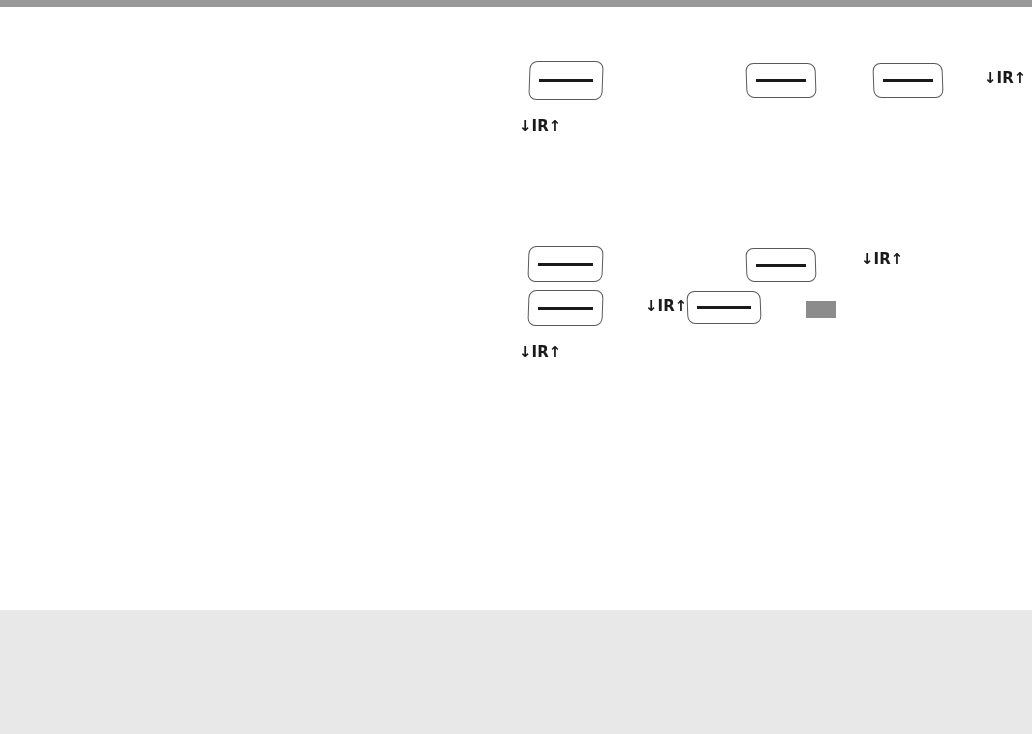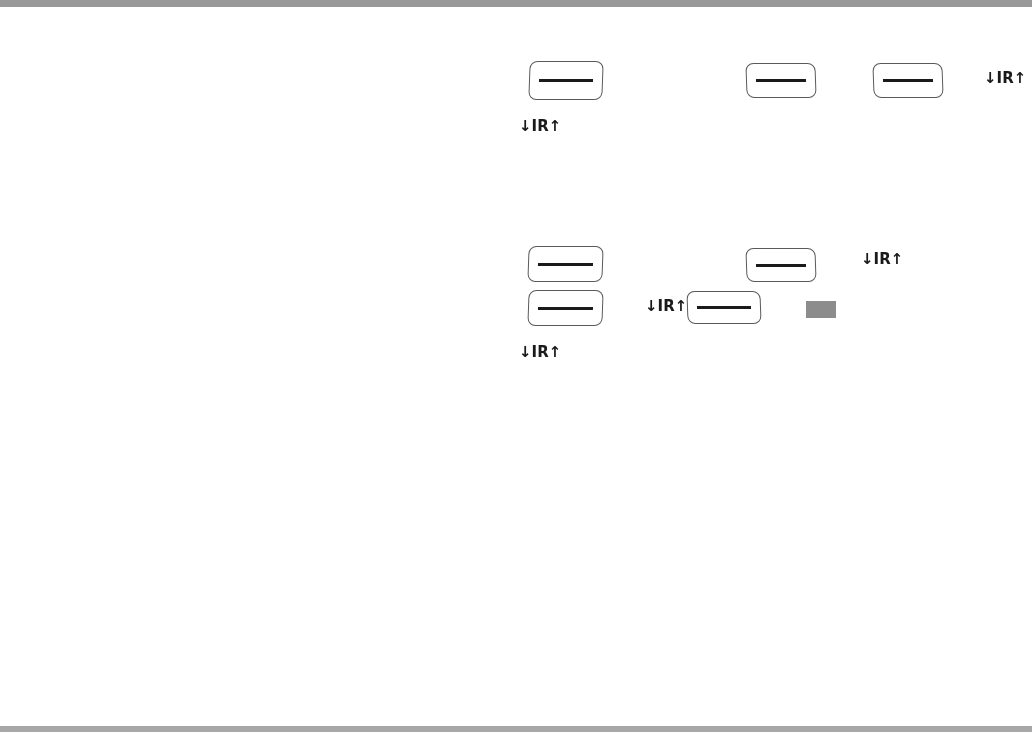--- a/index.html
+++ b/index.html
@@ -4,21 +4,21 @@
 <style>
   html, body {
     margin: 0;
     padding: 0;
     background: #e8e8e8;
     font-family: "DejaVu Sans", sans-serif;
   }
   .page {
     position: relative;
     width: 1032px;
-    height: 734px;
+    height: 610px;
     background: var(--bg, #ffffff);
     overflow: hidden;
   }
   .bar {
     position: absolute;
     left: 0;
     width: 100%;
   }
   .bar.top    { top: 0;     height: 7px; background: var(--top-bar, #999999); }
   .bar.bottom { top: 726px; height: 6px; background: var(--bottom-bar, #a7a7a7); }

